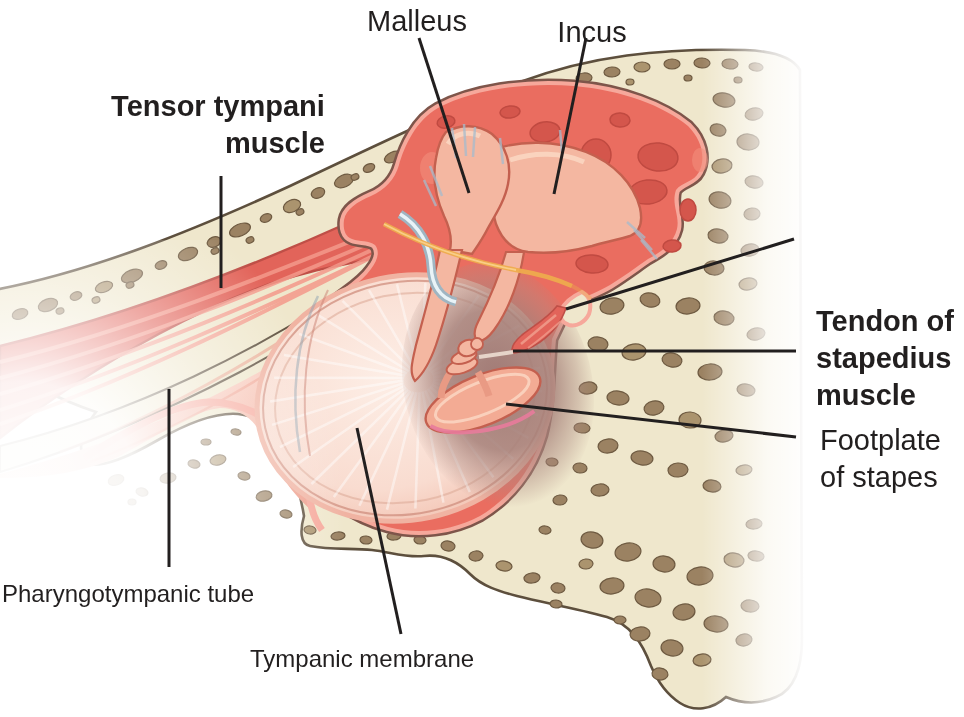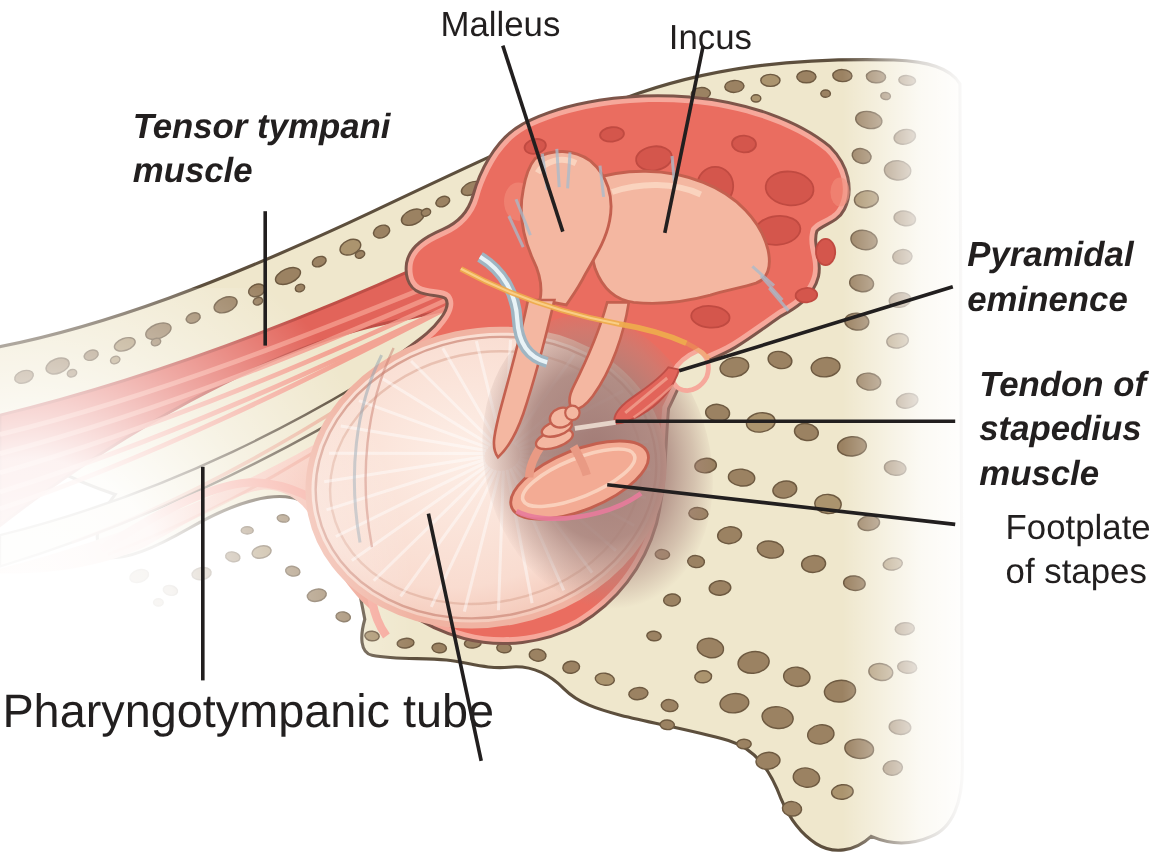--- a/index.html
+++ b/index.html
@@ -1,23 +1,23 @@
 <!DOCTYPE html>
 <html style="--ink: #221f1f; --bone: #efe7cc; --bone-outline: #5d4f3d; --trabecula: #9b8262; --trabecula-dark: #6e5a41; --cavity: #ea6d60; --cavity-spot: #d4564c; --mucosa: #f6a89b; --rim-dark: #7e554a; --membrane: #fae3d8; --membrane-edge: #f0b3a2; --ossicle: #f4b7a1; --ossicle-outline: #c4604f; --muscle: #e2645a; --muscle-stripe: #f4998b; --muscle-dark: #bf4f47; --nerve: #eeab4d; --tendon: #9fb5c2; --deep-shadow: #9c7570; --footplate-rim: #e87b9b;"><head>
 <meta charset="utf-8">
 <style>
   html,body{margin:0;padding:0;background:#fff;}
   #stage{position:relative;width:964px;height:717px;background:#fff;overflow:hidden;
          font-family:"Liberation Sans", sans-serif;}
   #art{position:absolute;left:0;top:0;}
   .lbl{position:absolute;color:var(--ink,#221f1f);font-size:29px;line-height:36px;
        white-space:pre-line;user-select:none;}
-  .lbl.b{font-weight:bold;line-height:37px;font-style:italic;}
-  .lbl.center{transform:translateX(-50%);text-align:left;}
-  .lbl.sm{font-size:39px;}
+  .lbl.b{font-weight:bold;line-height:37px;}
+  .lbl.center{transform:translateX(-50%);text-align:right;}
+  .lbl.sm{font-size:24px;}
 </style>
 </head>
 <body>
 
 <div id="stage">
 
 <svg id="art" width="964" height="717" viewBox="0 0 964 717">
   <defs>
     <radialGradient id="memGrad" cx="45%" cy="40%" r="65%">
       <stop offset="0%" stop-color="#fdeee6"></stop>
@@ -377,22 +377,21 @@
     <line x1="796" y1="437" x2="506" y2="404"></line>
     <line x1="169" y1="389" x2="169" y2="567"></line>
     <line x1="357" y1="428" x2="401" y2="634"></line>
   </g>
 </svg>
 
 <div class="lbl center" style="left:417px;top:3px">Malleus</div>
 <div class="lbl center" style="left:592px;top:14px">Incus</div>
 <div class="lbl center b" style="left:218px;top:88px">Tensor tympani
 muscle</div>
-<div class="lbl b" style="left:806px;top:195px">Pyramidal
-eminence</div>
 <div class="lbl b" style="left:816px;top:303px">Tendon of
 stapedius
 muscle</div>
-<div class="lbl" style="left:838px;top:422px;line-height:37px">Footplate
+<div class="lbl" style="left:820px;top:422px;line-height:37px">Footplate
 of stapes</div>
 <div class="lbl sm" style="left:2px;top:576px">Pharyngotympanic tube</div>
+<div class="lbl sm" style="left:250px;top:641px">Tympanic membrane</div>
 
 </div>
 
 </body></html>

